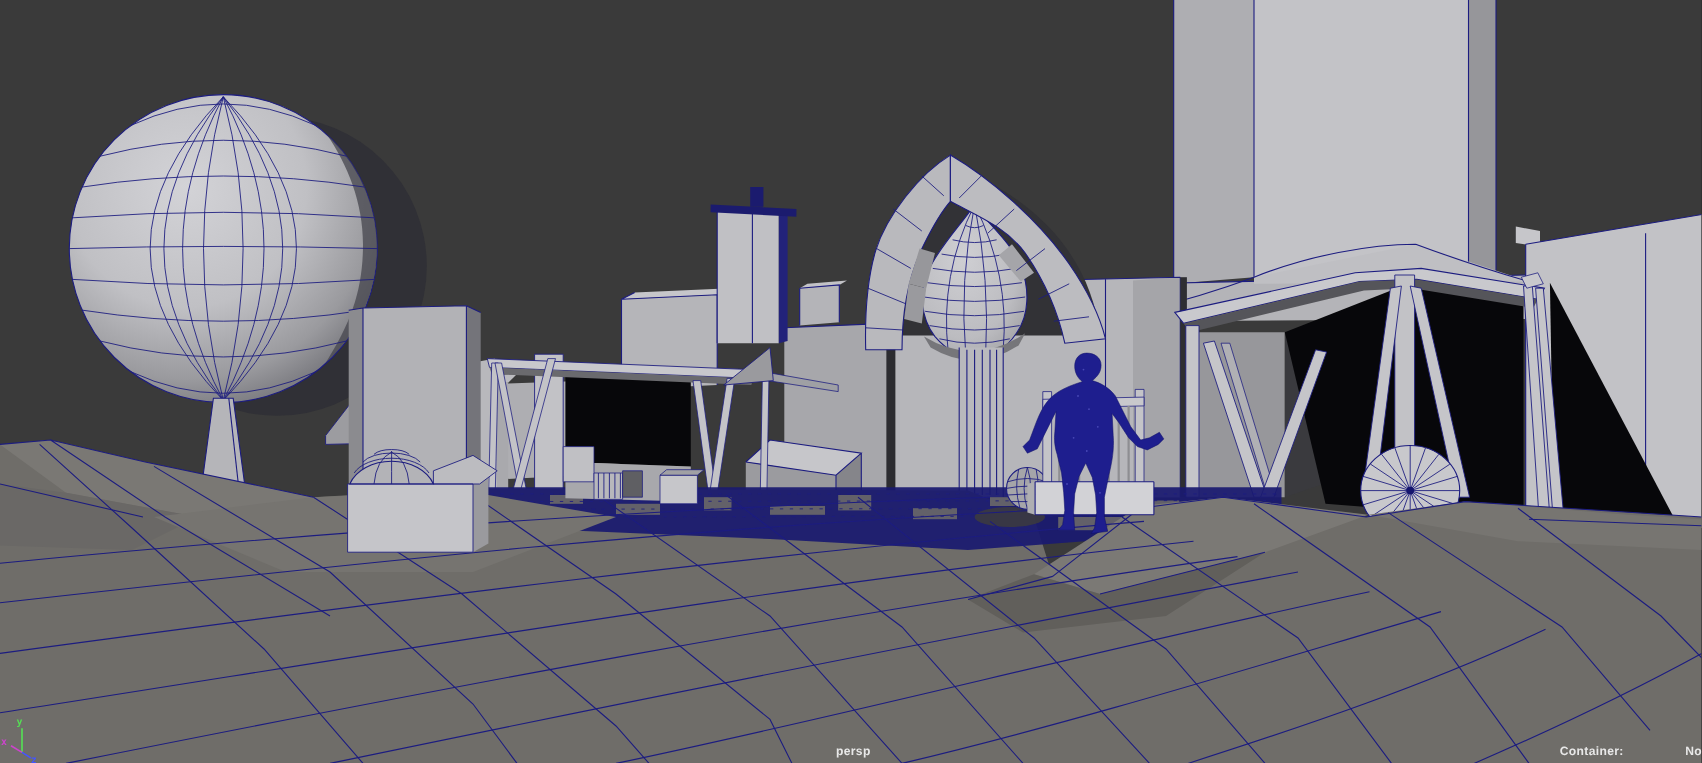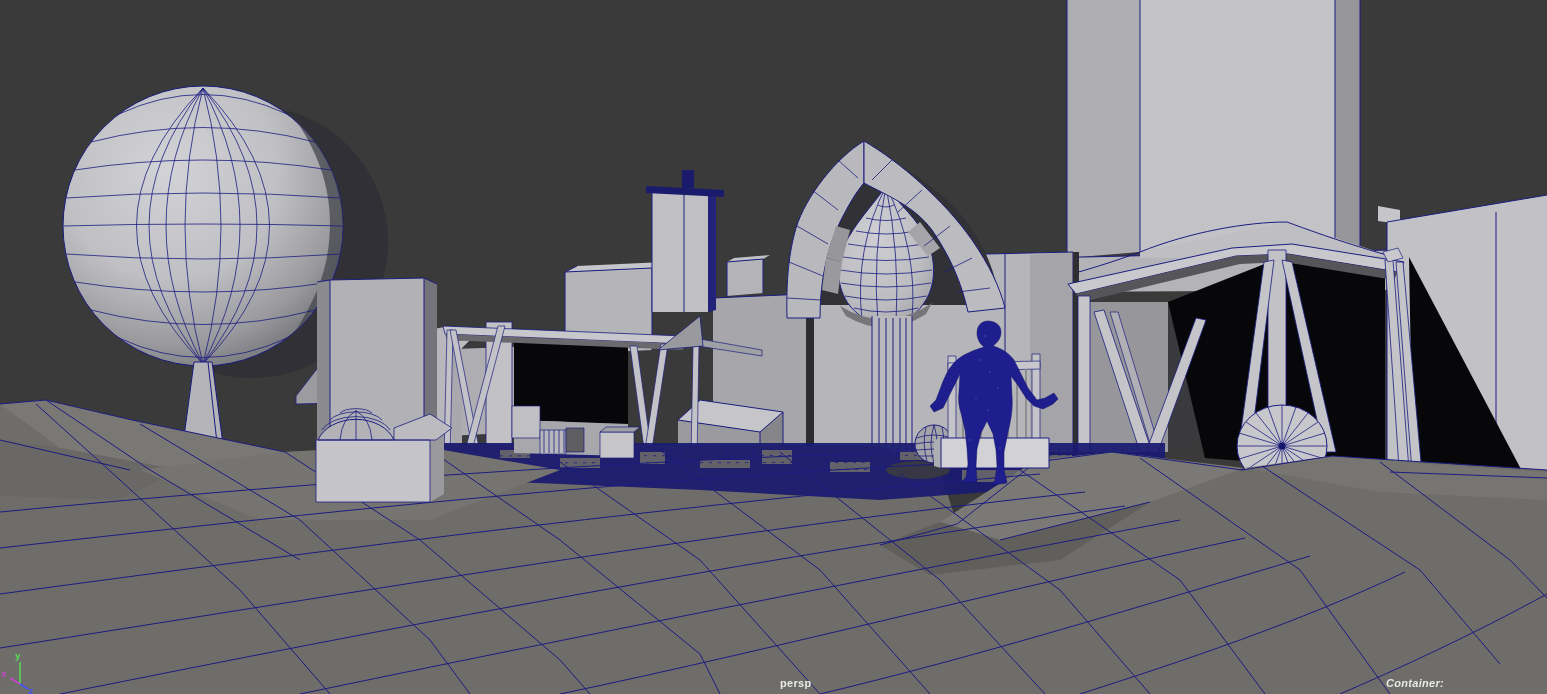--- a/index.html
+++ b/index.html
@@ -1,20 +1,20 @@
 <!DOCTYPE html>
 <html style="--background: #3a3a3a; --wireframe: #1c1c80; --wireframe-dense: #1a1a70; --figure: #1e1e8e; --cap-navy: #1b1b6e; --opening-black: #07070a; --surface-bright: #c9c9cd; --surface-mid: #b2b2b6; --surface-dark: #8b8b8f; --surface-shadow: #5f5f63; --terrain: #6f6d69; --terrain-bright: #7b7975; --terrain-shadow: #615f5b; --hud-text: #e8e8e8; --axis-x: #cc44cc; --axis-y: #55dd55; --axis-z: #4455ff;"><head>
 <meta charset="utf-8">
 <style>
   html,body{margin:0;padding:0;background:#222;}
   .viewport{position:relative;width:1547px;height:694px;overflow:hidden;background:var(--background,#3a3a3a);font-family:"Liberation Sans",sans-serif;}
   svg{position:absolute;left:0;top:0;display:block;}
-  .hud{position:absolute;font-size:11px;font-weight:bold;color:var(--hud-text,#e8e8e8);white-space:nowrap;letter-spacing:.3px;margin-left:20px;}
+  .hud{position:absolute;font-size:11px;font-weight:bold;color:var(--hud-text,#e8e8e8);white-space:nowrap;letter-spacing:.3px;}
   .hud-persp{left:760px;top:677px;}
-  .hud-container{left:1366px;top:677px;font-style:italic;}
+  .hud-container{left:1418px;top:677px;}
   .hud-container-value{left:1532px;top:677px;}
   
   .w{stroke:var(--wireframe,#1c1c80);fill:none;stroke-width:1;}
   .wt{stroke:var(--wireframe,#1c1c80);stroke-width:.8;fill:none;}
   .blk{fill:var(--opening-black,#07070a);}
   .fig{fill:var(--figure,#1e1e8e);}
   .cap{fill:var(--cap-navy,#1b1b6e);}
   .band{fill:var(--wireframe-dense,#1a1a70);}
   text.ax{font-family:"DejaVu Sans Mono",monospace;font-size:9px;font-weight:bold;}
 </style>

